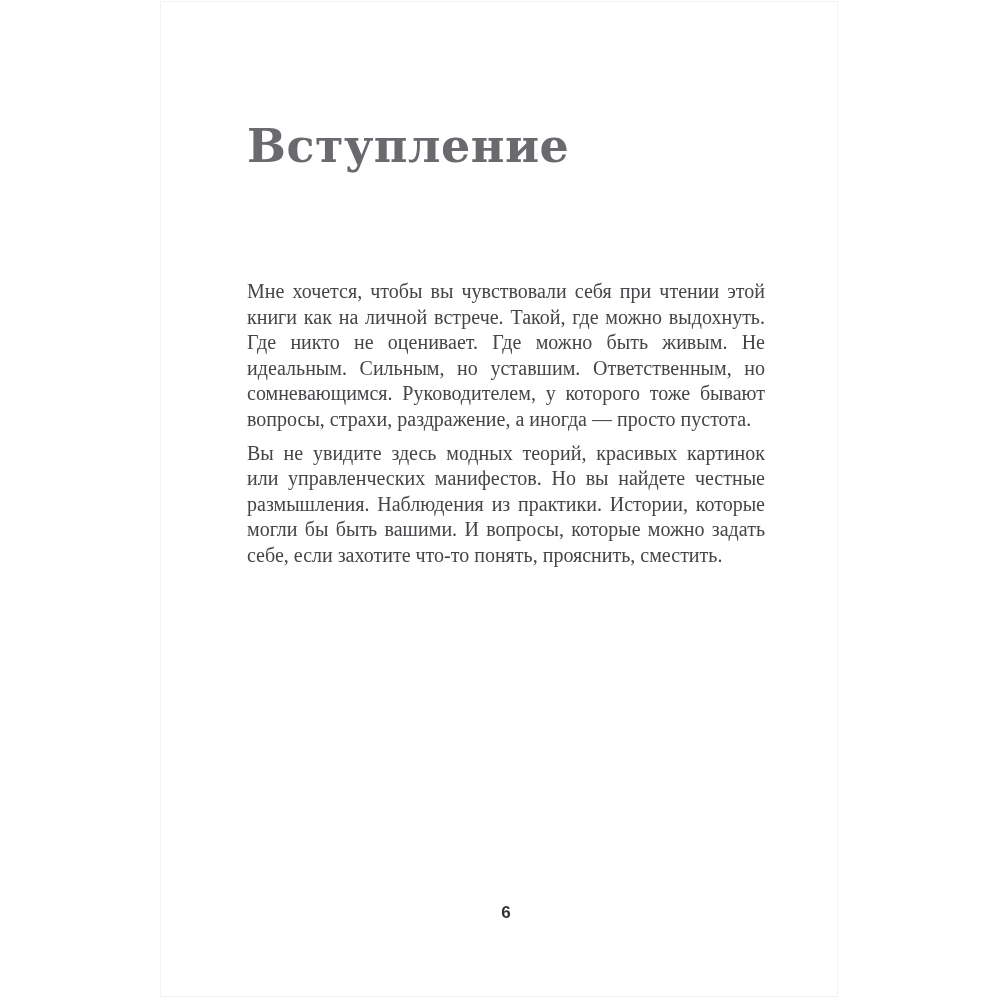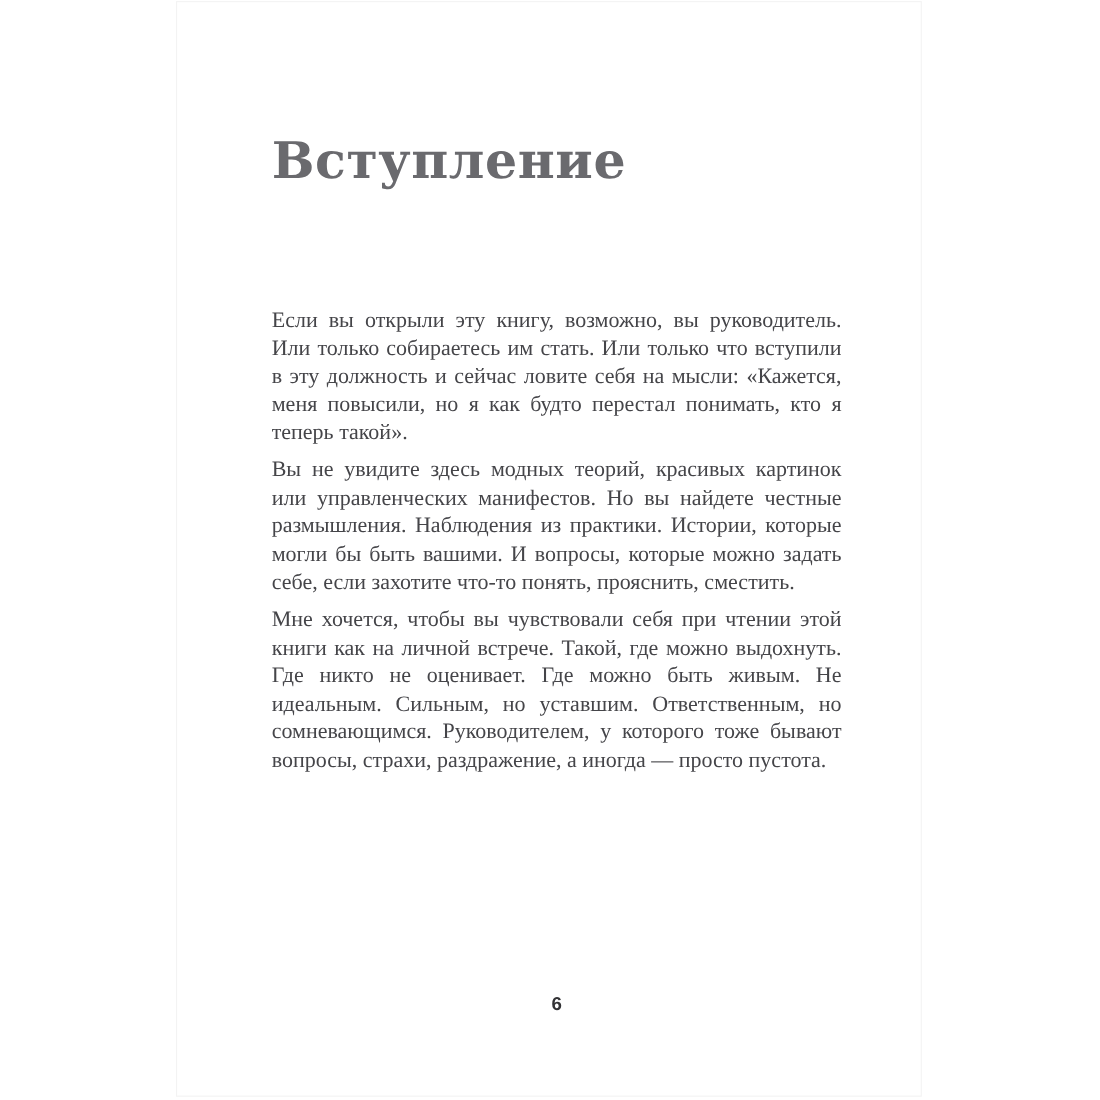--- a/index.html
+++ b/index.html
@@ -67,21 +67,20 @@
 </style>
 </head>
 <body>
 
 <div class="book-page">
   <div class="content-column">
 
     <h1 class="chapter-title">Вступление</h1>
 
     <div class="body-text">
-      <p>Если вы открыли эту книгу, возможно, вы руководитель. Или только собираетесь им стать. Или только что вступили в эту должность и сейчас ловите себя на мысли: «Кажется, меня повысили, но я как будто перестал понимать, кто я теперь такой».</p>
+      <p>Мне хочется, чтобы вы чувствовали себя при чтении этой книги как на личной встрече. Такой, где можно выдохнуть. Где никто не оценивает. Где можно быть живым. Не идеальным. Сильным, но уставшим. Ответственным, но сомневающимся. Руководителем, у которого тоже бывают вопросы, страхи, раздражение, а иногда — просто пустота.</p>
       <p>Вы не увидите здесь модных теорий, красивых картинок или управленческих манифестов. Но вы найдете честные размышления. Наблюдения из практики. Истории, которые могли бы быть вашими. И вопросы, которые можно задать себе, если захотите что-то понять, прояснить, сместить.</p>
-      <p>Мне хочется, чтобы вы чувствовали себя при чтении этой книги как на личной встрече. Такой, где можно выдохнуть. Где никто не оценивает. Где можно быть живым. Не идеальным. Сильным, но уставшим. Ответственным, но сомневающимся. Руководителем, у которого тоже бывают вопросы, страхи, раздражение, а иногда — просто пустота.</p>
     </div>
 
     <div class="page-number">6</div>
 
   </div>
 </div>
 
 </body></html>

